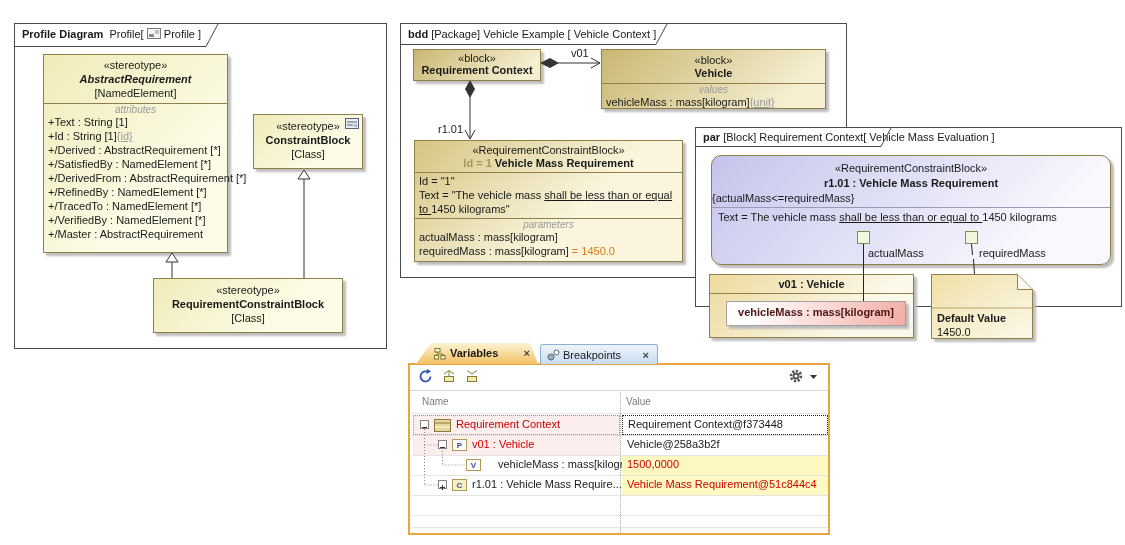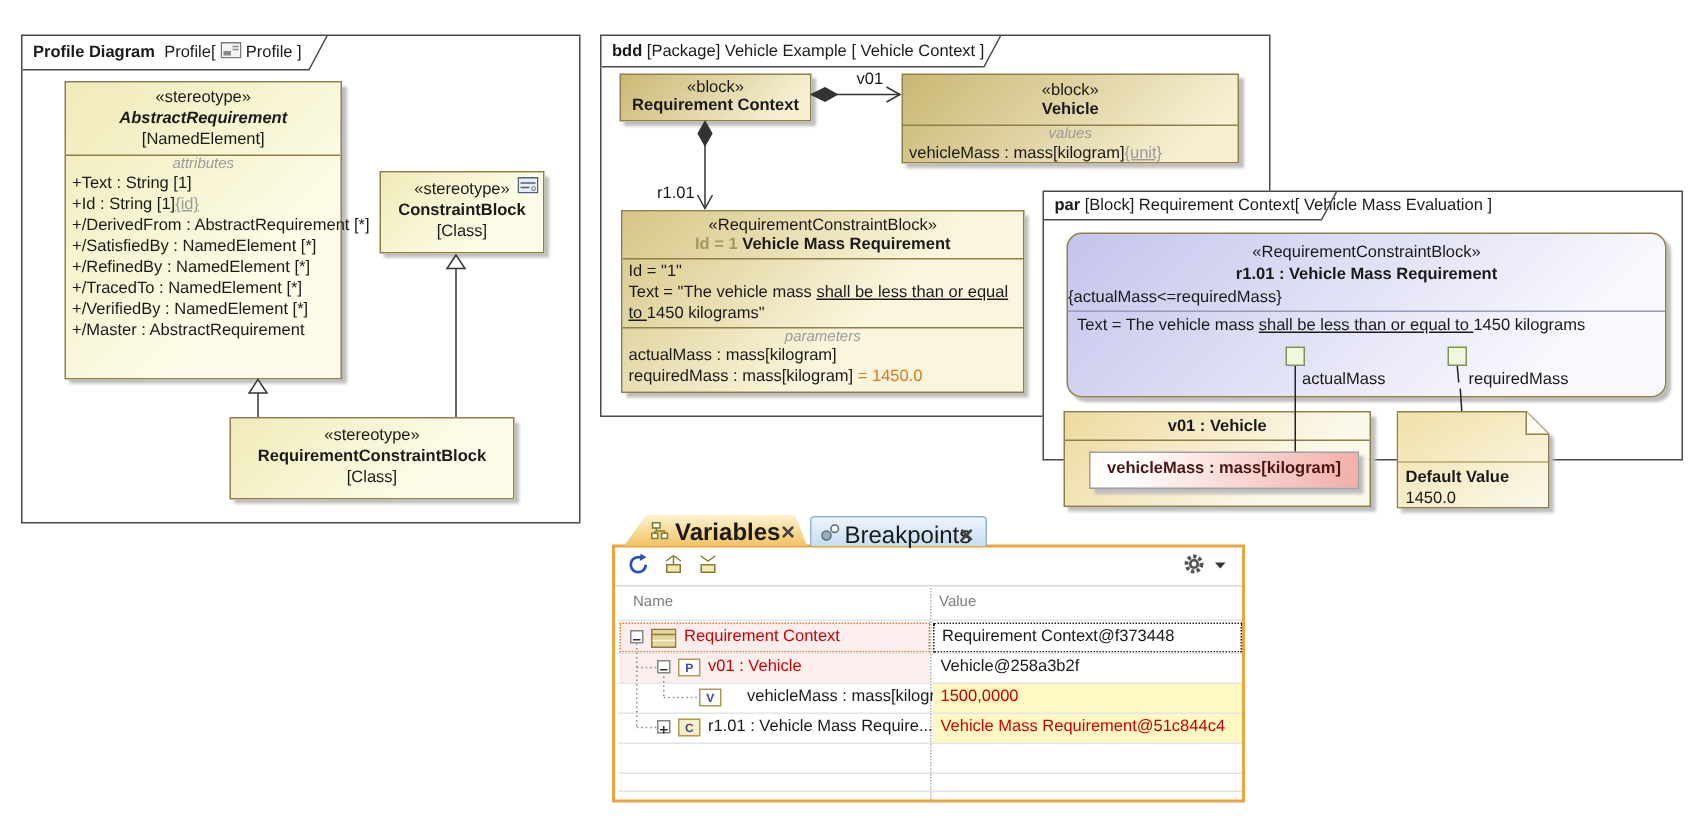--- a/index.html
+++ b/index.html
@@ -27,21 +27,21 @@
   .u { text-decoration:underline; }
   .sep { border-top:1px solid #8f7f48; }
   .line { line-height:14px; padding-left:4px; white-space:nowrap; }
   .olive-dim { color:#a39a5e; font-weight:bold; }
   .orange-val { color:#d97a1a; }
   .conn-label { position:absolute; white-space:nowrap; z-index:6; }
   .port { position:absolute; width:13px; height:13px; background:#f1f7dd; border:1px solid #7d9457; z-index:4; }
   
   #panel { position:absolute; left:408px; top:343px; width:422px; height:192px; z-index:10; }
   #panel-body { position:absolute; left:0; top:20px; width:422px; height:172px; background:#fff; border:2px solid #eaa53e; }
-  .ptab { position:absolute; height:21px; font-size:16px; white-space:nowrap; }
+  .ptab { position:absolute; height:21px; font-size:11px; white-space:nowrap; }
   .ptab .lab { position:absolute; left:22px; top:4px; }
   .ptab .x { position:absolute; right:8px; top:4px; color:#444; font-weight:bold; cursor:default; }
   #tab-variables { left:8px; top:0; width:122px;
     background:linear-gradient(#fdf3d4,#f2c263); clip-path:polygon(15px 0,114px 0,122px 100%,0 100%);
     z-index:12; }
   #tab-variables .lab { font-weight:bold; }
   #tab-breakpoints { left:132px; top:1px; width:118px; height:20px;
     background:linear-gradient(#eef5fc,#c7dcf1); border:1px solid #8fb0cf; border-bottom:none;
     border-radius:3px 3px 0 0; z-index:11; }
   .toolicon { position:absolute; width:18px; height:18px; }
@@ -80,22 +80,23 @@
       </svg>
 
     <div class="box cream" style="left:28px; top:30px; width:185px; height:199px;">
       <div class="cen" style="padding-top:4px;">«stereotype»</div>
       <div class="cen bi" style="padding-top:2px;">AbstractRequirement</div>
       <div class="cen" style="padding-top:2px;">[NamedElement]</div>
       <div class="sep" style="margin-top:4px;"></div>
       <div class="cen dimi">attributes</div>
       <div class="line"><span>+Text : String [1]</span><span class="dim"></span></div>
       <div class="line"><span>+Id : String [1]</span><span class="dim">{id}</span></div>
+      <div class="line"><span>+/Derived : AbstractRequirement [*]</span></div>
+      <div class="line"><span>+/SatisfiedBy : NamedElement [*]</span></div>
       <div class="line"><span>+/DerivedFrom : AbstractRequirement [*]</span></div>
-      <div class="line"><span>+/SatisfiedBy : NamedElement [*]</span></div>
       <div class="line"><span>+/RefinedBy : NamedElement [*]</span></div>
       <div class="line"><span>+/TracedTo : NamedElement [*]</span></div>
       <div class="line"><span>+/VerifiedBy : NamedElement [*]</span></div>
       <div class="line"><span>+/Master : AbstractRequirement</span></div>
     </div>
 
     <div class="box cream" style="left:238px; top:90px; width:110px; height:55px;">
       <svg width="14" height="11" style="position:absolute; right:3px; top:3px;">
           <rect x="0.5" y="0.5" width="13" height="10" fill="#e8eef6" stroke="#55617a"></rect>
           <line x1="2" y1="4" x2="12" y2="4" stroke="#55617a"></line>

